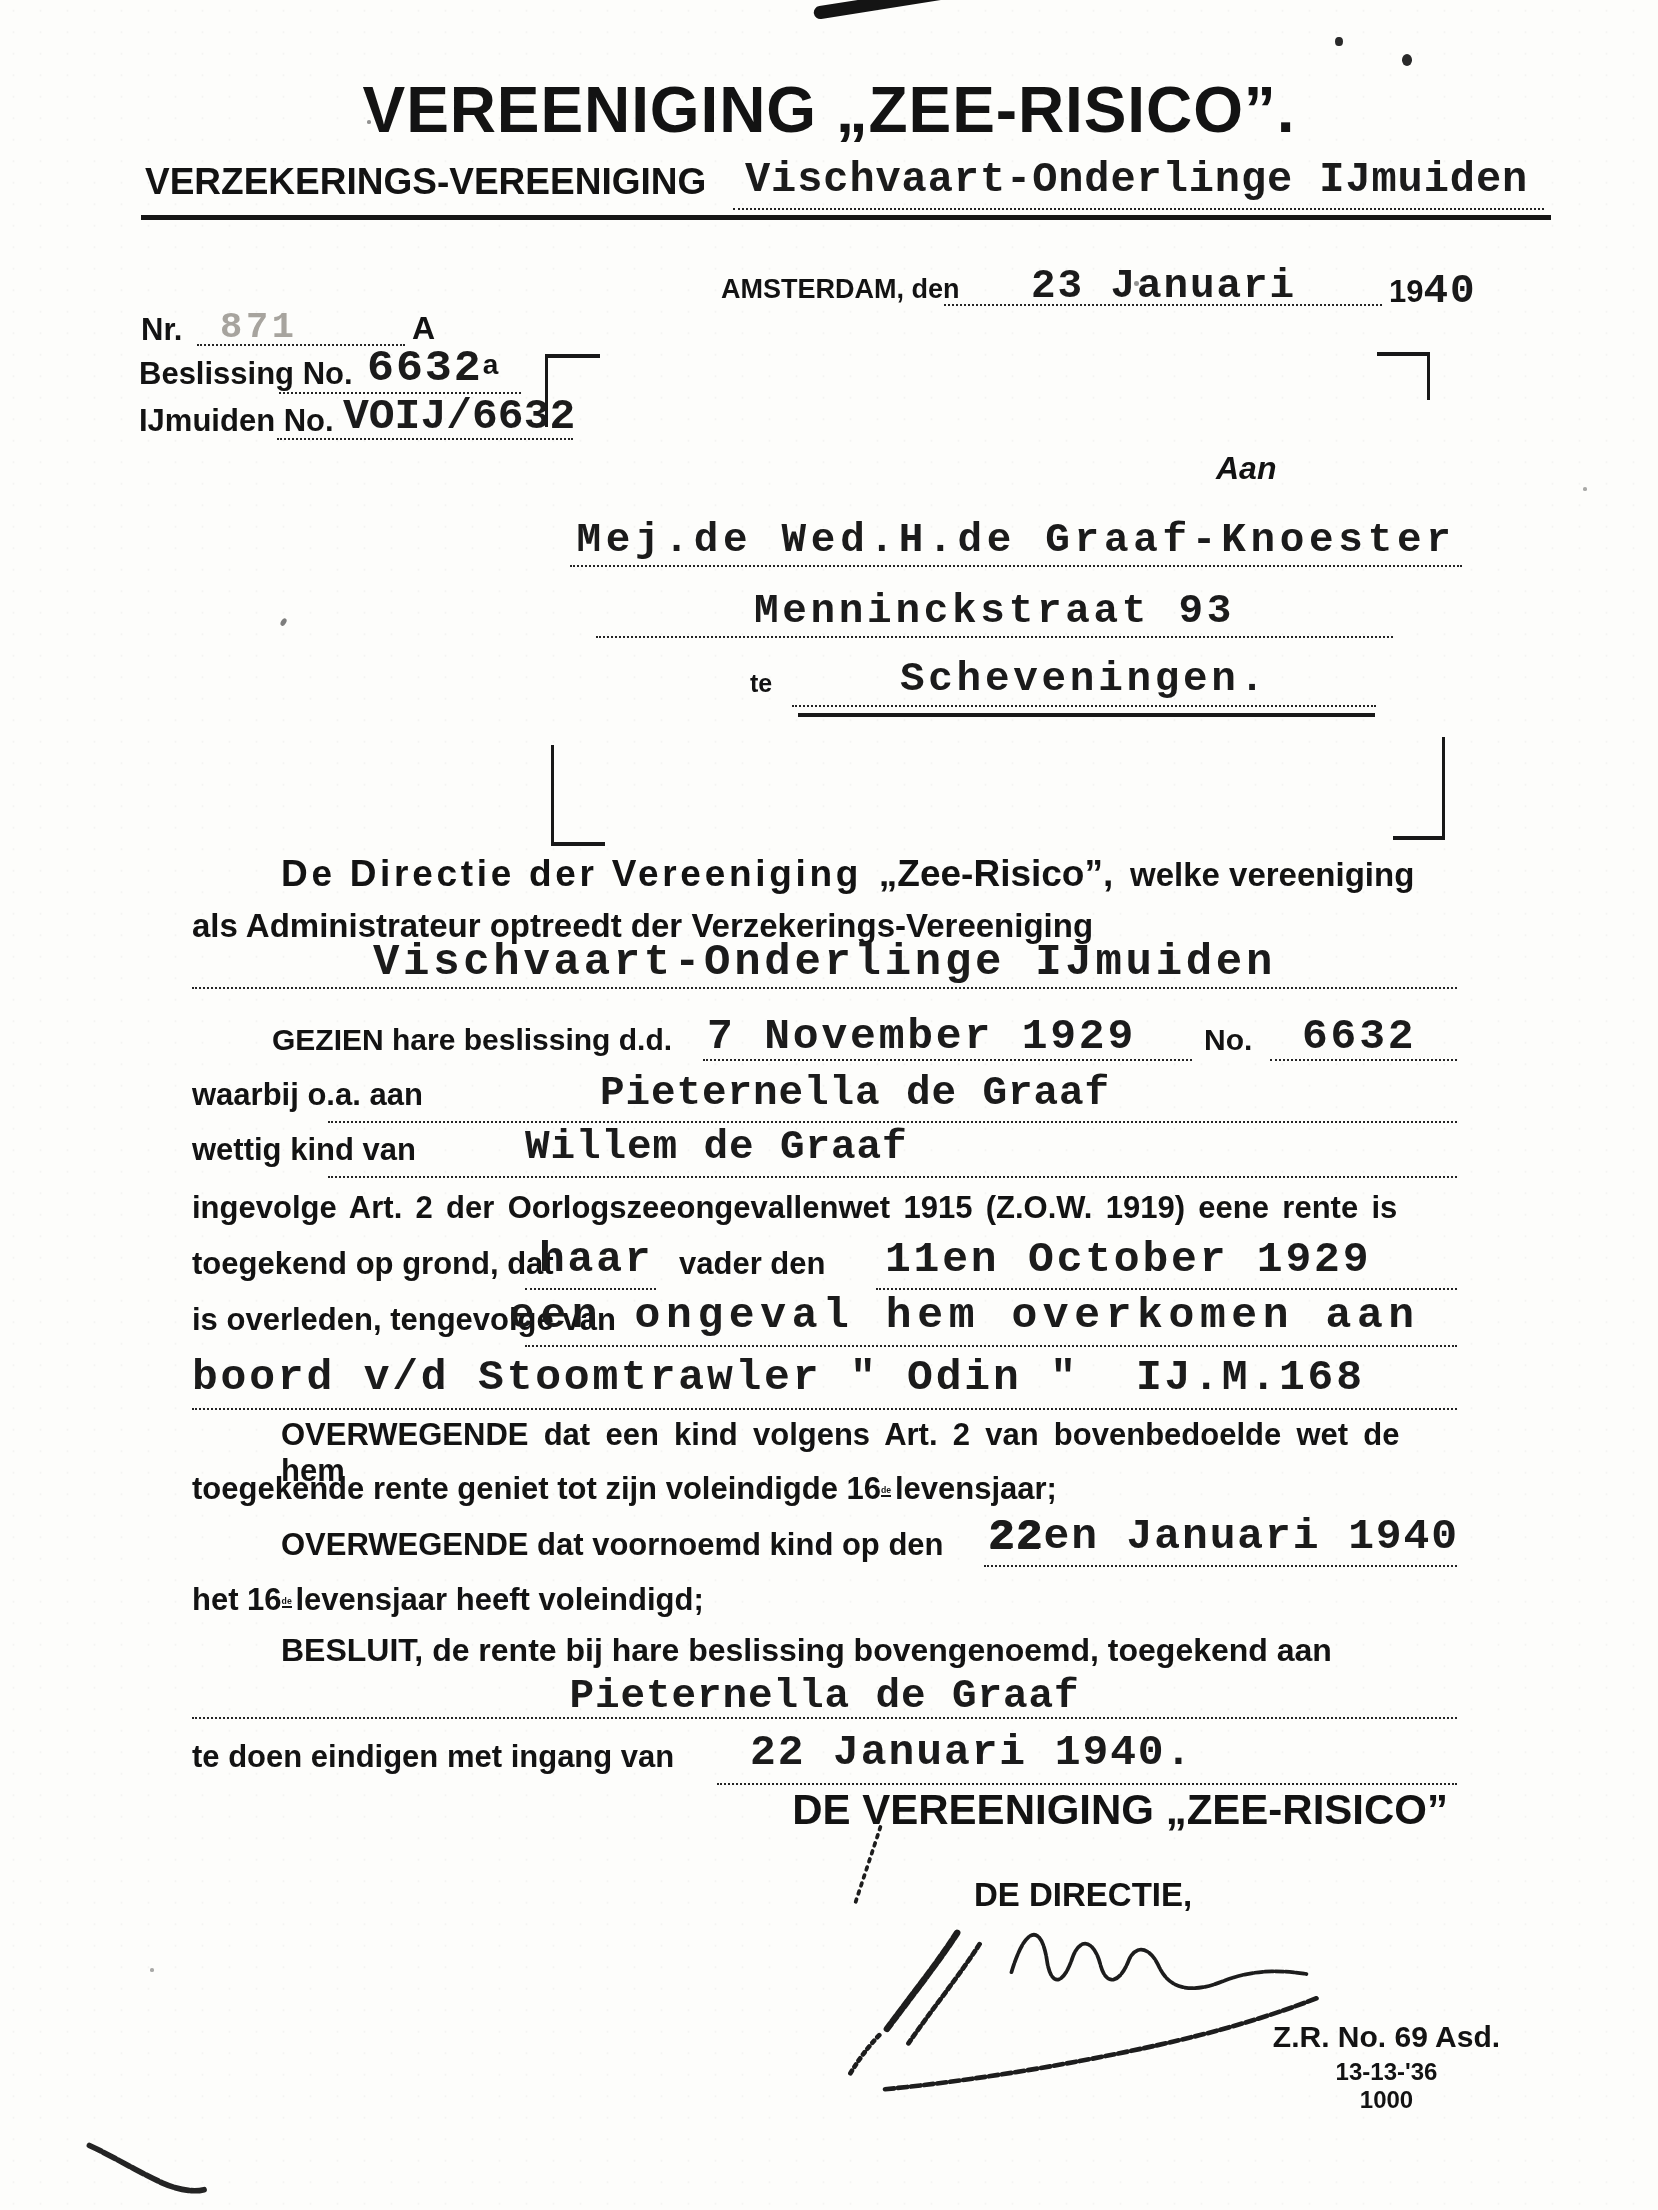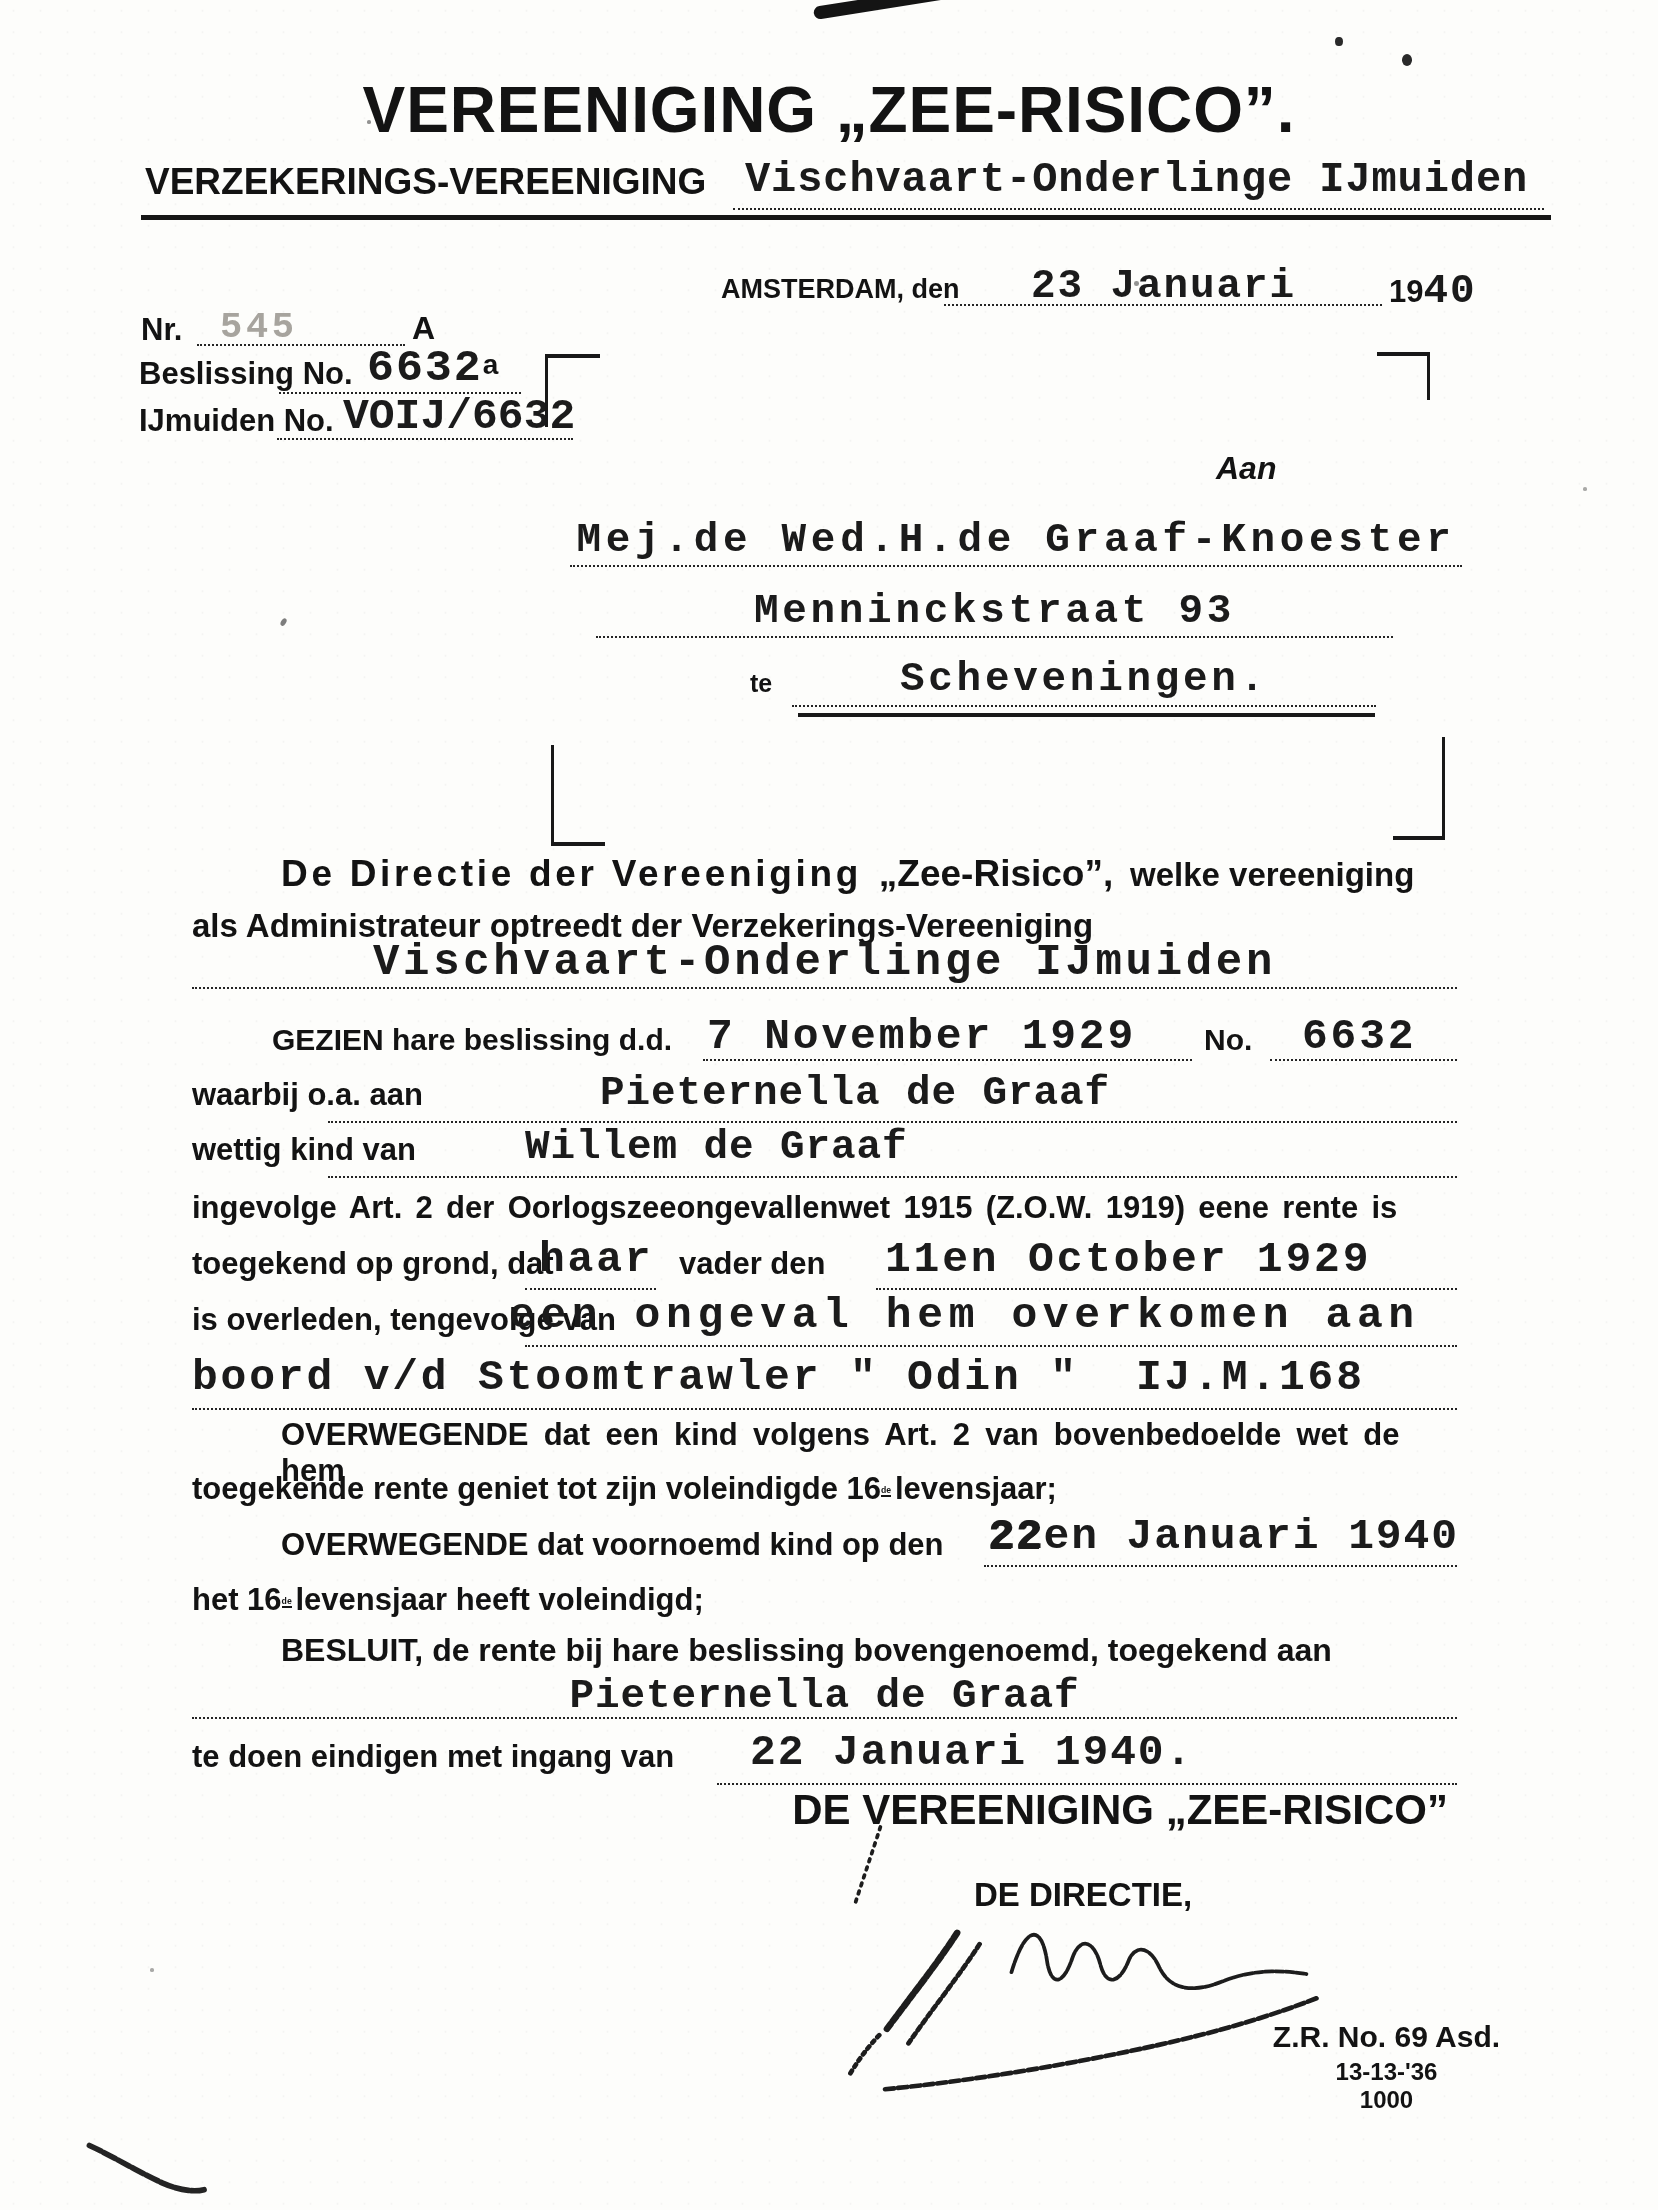--- a/index.html
+++ b/index.html
@@ -65,21 +65,21 @@
   <div class="abs rule" style="left:141px;top:215px;width:1410px;"></div>
 
   <div class="abs print p29" style="left:721px;top:274px;">AMSTERDAM, den</div>
   <div class="abs type t42" style="left:1031px;top:263px;">23 Januari</div>
   <div class="abs dots" style="left:944px;top:304px;width:438px;"></div>
   <div class="abs" style="left:1389px;top:268px;">
     <span class="print p33">19</span><span class="type t42">40</span>
   </div>
 
   <div class="abs print p33" style="left:141px;top:312px;">Nr.</div>
-  <div class="abs type t40 faint" style="left:220px;top:306px;">545</div>
+  <div class="abs type t40 faint" style="left:220px;top:306px;">871</div>
   <div class="abs dots" style="left:197px;top:344px;width:208px;"></div>
   <div class="abs print p34" style="left:412px;top:310px;">A</div>
 
   <div class="abs print p33" style="left:139px;top:356px;">Beslissing No.</div>
   <div class="abs" style="left:367px;top:343px;">
     <span class="type t48">6632</span><sup class="ref print" style="font-size:28px;">a</sup>
   </div>
   <div class="abs dots" style="left:279px;top:392px;width:242px;"></div>
 
   <div class="abs print p33" style="left:139px;top:403px;">IJmuiden No.</div>

